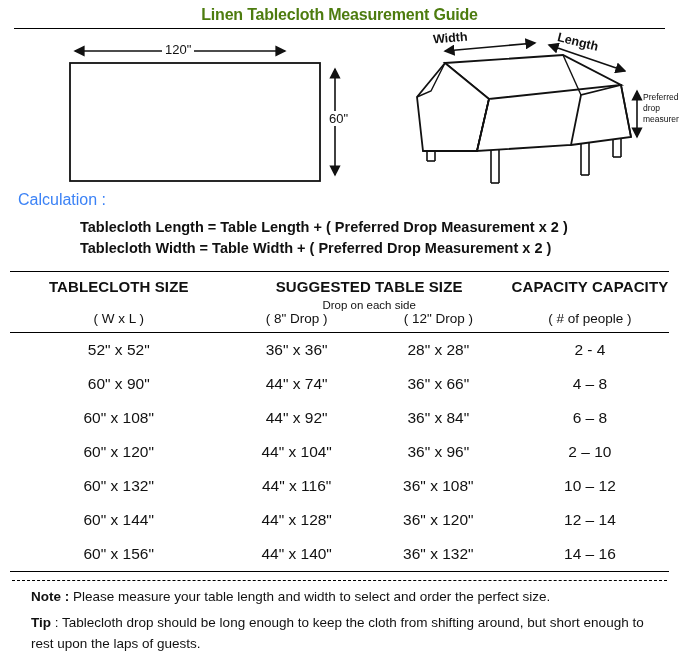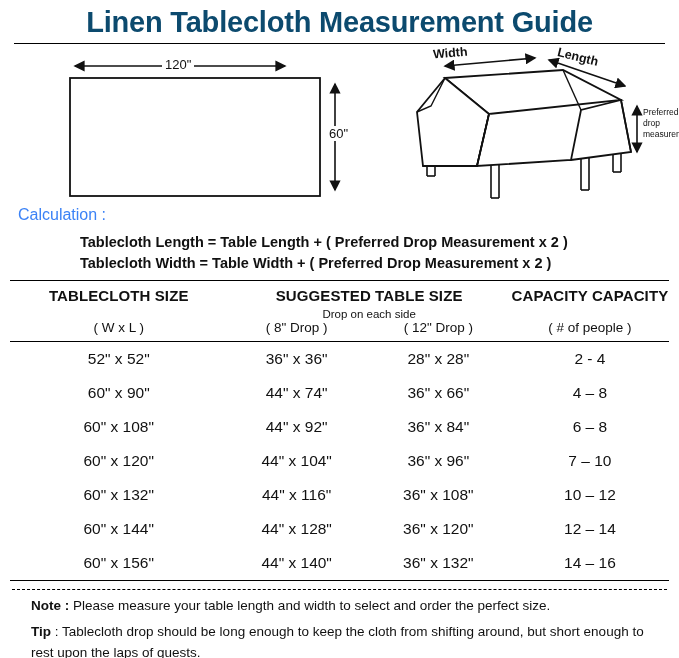--- a/index.html
+++ b/index.html
@@ -19,25 +19,25 @@
     position: relative;
     width: 679px;
     height: 658px;
     box-sizing: border-box;
     padding: 0 10px;
   }
 
   
   .title {
     text-align: center;
-    font-size: 29px;
+    font-size: 16px;
     font-weight: bold;
     letter-spacing: -0.2px;
     margin: 6px 0 4px 0;
-    color: #0c4a6e;
+    color: #4d7c0f;
   }
   .rule {
     border: none;
     border-top: 1.5px solid #000;
     margin: 2px 4px 0 4px;
   }
 
   
   .diagrams {
     position: relative;
@@ -91,21 +91,21 @@
   .calc-line {
     font-size: 14.5px;
     color: #111;
     padding-left: 62px;
     line-height: 1.45;
     font-weight: bold;
   }
 
   
   .tbl-wrap {
-    margin-top: 6px;
+    margin-top: 12px;
   }
   table.sizes {
     width: 100%;
     border-collapse: collapse;
     table-layout: fixed;
   }
   table.sizes th, table.sizes td {
     text-align: center;
     color: #111;
   }
@@ -291,21 +291,21 @@
         <tr class="data-row">
           <td>60" x 108"</td>
           <td>44" x 92"</td>
           <td>36" x 84"</td>
           <td>6 – 8</td>
         </tr>
         <tr class="data-row">
           <td>60" x 120"</td>
           <td>44" x 104"</td>
           <td>36" x 96"</td>
-          <td>7 – 10</td>
+          <td>2 – 10</td>
         </tr>
         <tr class="data-row">
           <td>60" x 132"</td>
           <td>44" x 116"</td>
           <td>36" x 108"</td>
           <td>10 – 12</td>
         </tr>
         <tr class="data-row">
           <td>60" x 144"</td>
           <td>44" x 128"</td>

